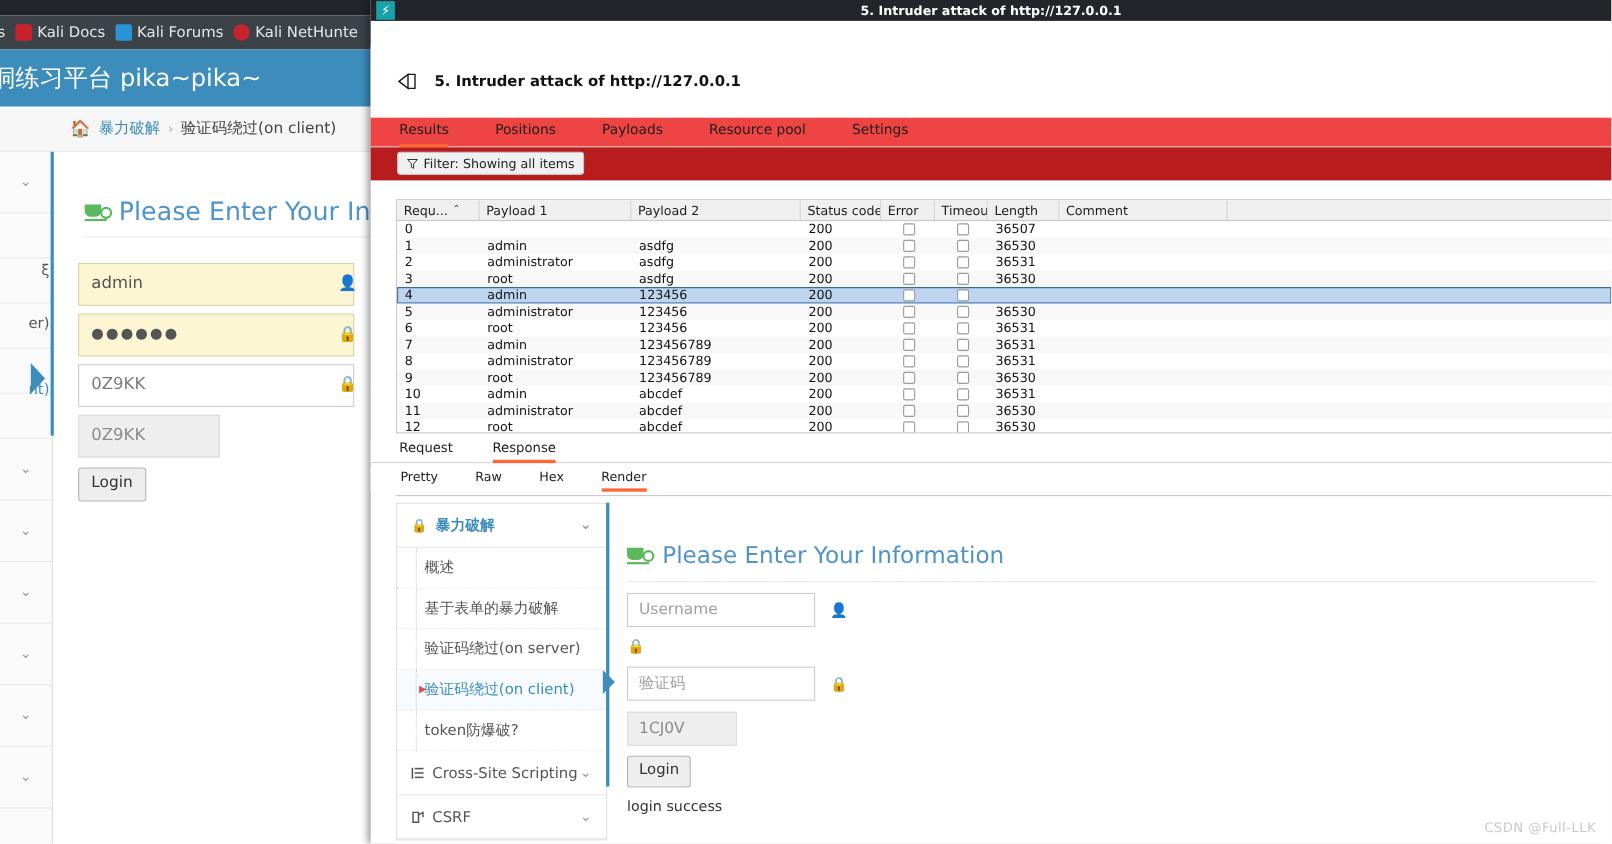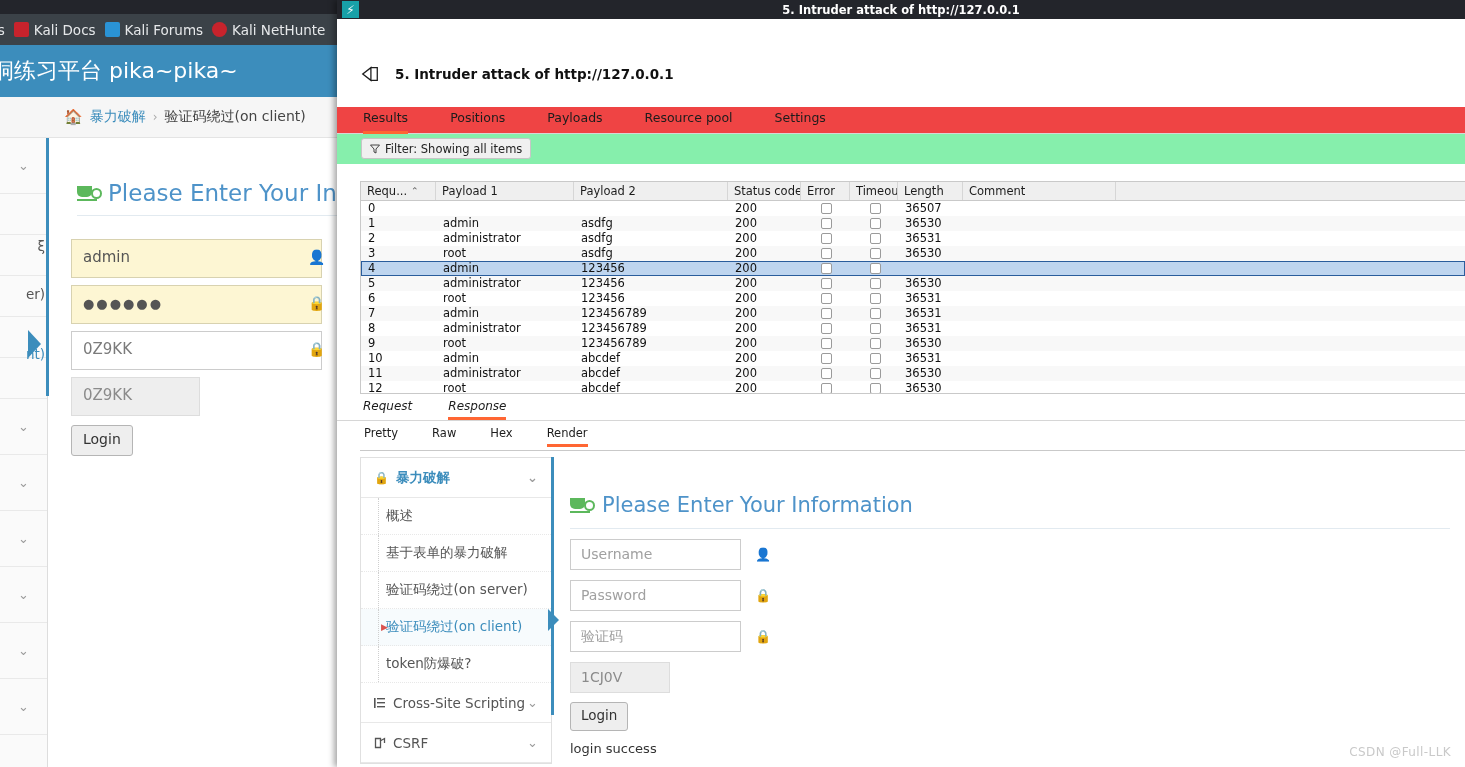--- a/index.html
+++ b/index.html
@@ -122,21 +122,21 @@
   }
   .btab {
     font-size: 12.5px; color: #1c1c1c; padding: 3px 0 6px 0; margin: 0 21px;
     cursor: pointer; border-bottom: 3px solid transparent;
   }
   .btab:first-child { margin-left: 26px; }
   .btab.active { border-bottom-color: #ff6633; }
 
   .filter-bar {
     position: absolute; left: 0; top: 134px; width: 1128px; height: 30px;
-    background: #86efac;
+    background: #b91c1c;
   }
   .filter-pill {
     position: absolute; left: 24px; top: 4px; height: 19px;
     border: 1px solid #c6c6c6; border-radius: 3px; background: #f0f0f0;
     display: flex; align-items: center; gap: 5px; padding: 0 8px;
     font-size: 11.5px; color: #222; cursor: pointer;
   }
 
   
   .res-wrap {
@@ -160,22 +160,22 @@
   }
   .res-row:nth-child(even) { background: #f8f8f8; }
   .res-row.sel { background: #bed5ef; border: 1px solid #2a5d9c; }
   .res-row .c { padding-left: 6px; line-height: 13px; box-sizing: border-box;
     overflow: hidden; white-space: nowrap; display: flex; align-items: center; }
   .cbx { width: 9px; height: 9px; border: 1px solid #9b9b9b; border-radius: 2px; background: #fff; }
 
   
   .rr-tabs {
     position: absolute; left: 0; top: 399px; width: 1128px; height: 22px;
-    display: flex; align-items: flex-end; border-bottom: 1px solid #d6d6d6;
-    box-sizing: border-box; background: #fff; font-style: italic;
+    display: flex; align-items: center; border-bottom: 1px solid #d6d6d6;
+    box-sizing: border-box; background: #fff;
   }
   .rrtab { font-size: 12px; color: #1c1c1c; padding: 1px 0 4px 0; margin: 0 18px; cursor: pointer; border-bottom: 3px solid transparent; }
   .rrtab:first-child { margin-left: 26px; }
   .rrtab.active { border-bottom-color: #ff6633; }
 
   .view-tabs {
     position: absolute; left: 0; top: 425px; width: 1128px; height: 22px;
     display: flex; align-items: flex-start; background: #fff;
   }
   .vtab { font-size: 11.5px; color: #1c1c1c; padding: 1px 0 4px 0; margin: 0 17px; cursor: pointer; border-bottom: 3px solid transparent; }
@@ -699,21 +699,20 @@
           </span>
           <span>Please Enter Your Information</span>
         </div>
         <div class="rv-hr"></div>
 
         <div class="rv-field">
           <div class="rv-input">Username</div>
           <span style="font-size:13px;color:#333;">👤</span>
         </div>
         <div class="rv-field">
-          <div class="rv-input">Password</div>
           <span style="font-size:13px;color:#333;">🔒</span>
         </div>
         <div class="rv-field">
           <div class="rv-input">验证码</div>
           <span style="font-size:13px;color:#333;">🔒</span>
         </div>
 
         <div class="rv-captcha">1CJ0V</div>
         <div><span class="rv-login">Login</span></div>
         <div class="rv-status">login success</div>

